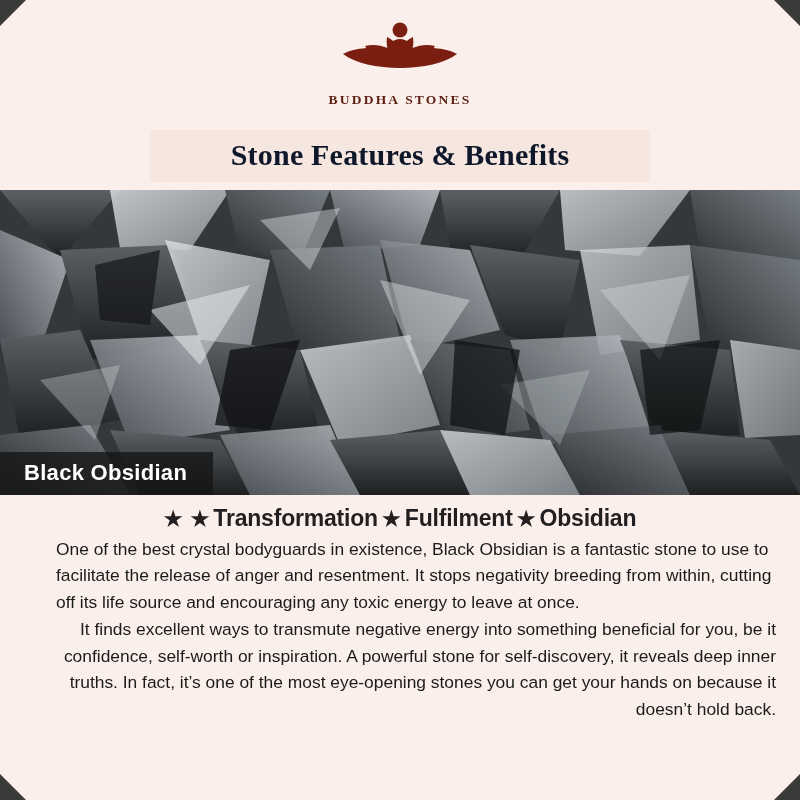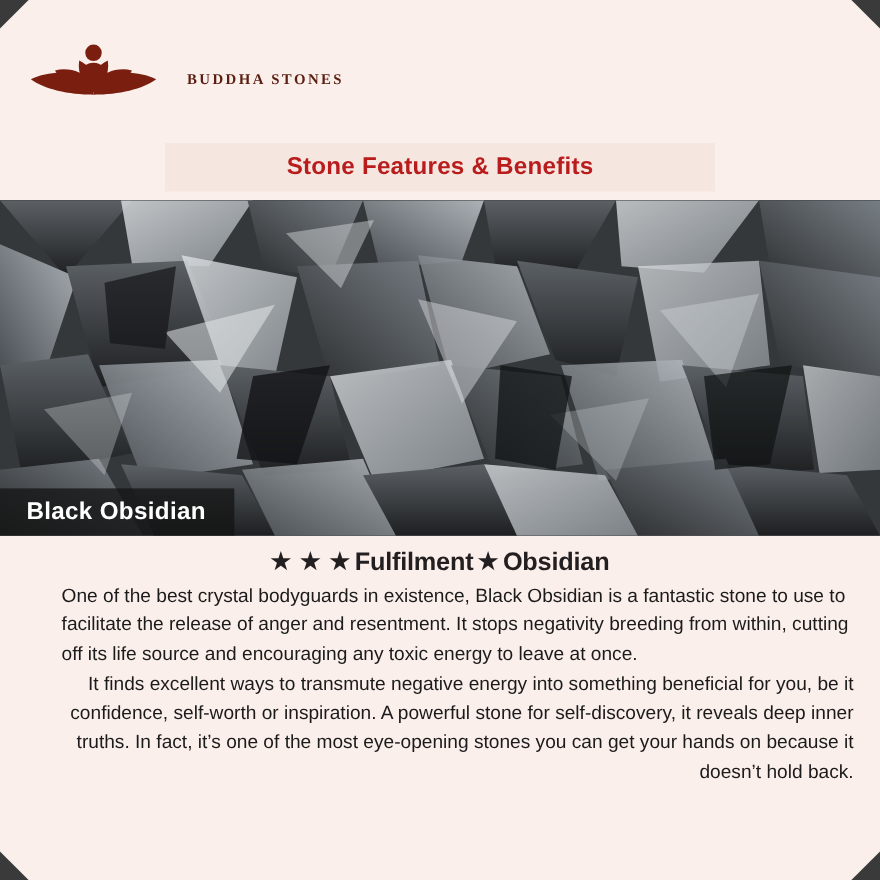--- a/index.html
+++ b/index.html
@@ -48,20 +48,21 @@
     border-bottom: 26px solid #3a3a3a;
     border-left: 26px solid transparent;
   }
 
   
   .header {
     position: relative;
     height: 126px;
     background: #fbefeb;
     display: flex;
+    flex-direction: column;
     align-items: center;
     justify-content: flex-start;
     padding-top: 16px;
     box-sizing: border-box;
   }
   .logo-mark {
     width: 170px;
     height: 74px;
     display: block;
   }
@@ -78,24 +79,24 @@
   .title-band {
     position: relative;
     margin: 4px auto 0 auto;
     width: 500px;
     background: #f6e6e0;
     text-align: center;
     padding: 8px 0 10px 0;
   }
   .title-band h1 {
     margin: 0;
-    font-size: 22px;
-    font-weight: bold;
-    color: #b91c1c;
-    font-family: Liberation Sans, sans-serif;
+    font-size: 30px;
+    font-weight: bold;
+    color: #0f172a;
+    font-family: Liberation Serif, serif;
     letter-spacing: 0.2px;
   }
 
   
   .hero {
     position: relative;
     width: 800px;
     height: 305px;
     margin-top: 8px;
     overflow: hidden;
@@ -267,20 +268,21 @@
     </svg>
     <div class="stone-label">Black Obsidian</div>
   </div>
 
   <div class="benefits">
     <div class="benefit">
       <span class="star">★</span>
     </div>
     <div class="benefit">
       <span class="star">★</span>
+      <span class="b-label">Transformation</span>
     </div>
     <div class="benefit">
       <span class="star">★</span>
       <span class="b-label">Fulfilment</span>
     </div>
     <div class="benefit">
       <span class="star">★</span>
       <span class="b-label">Obsidian</span>
     </div>
   </div>

